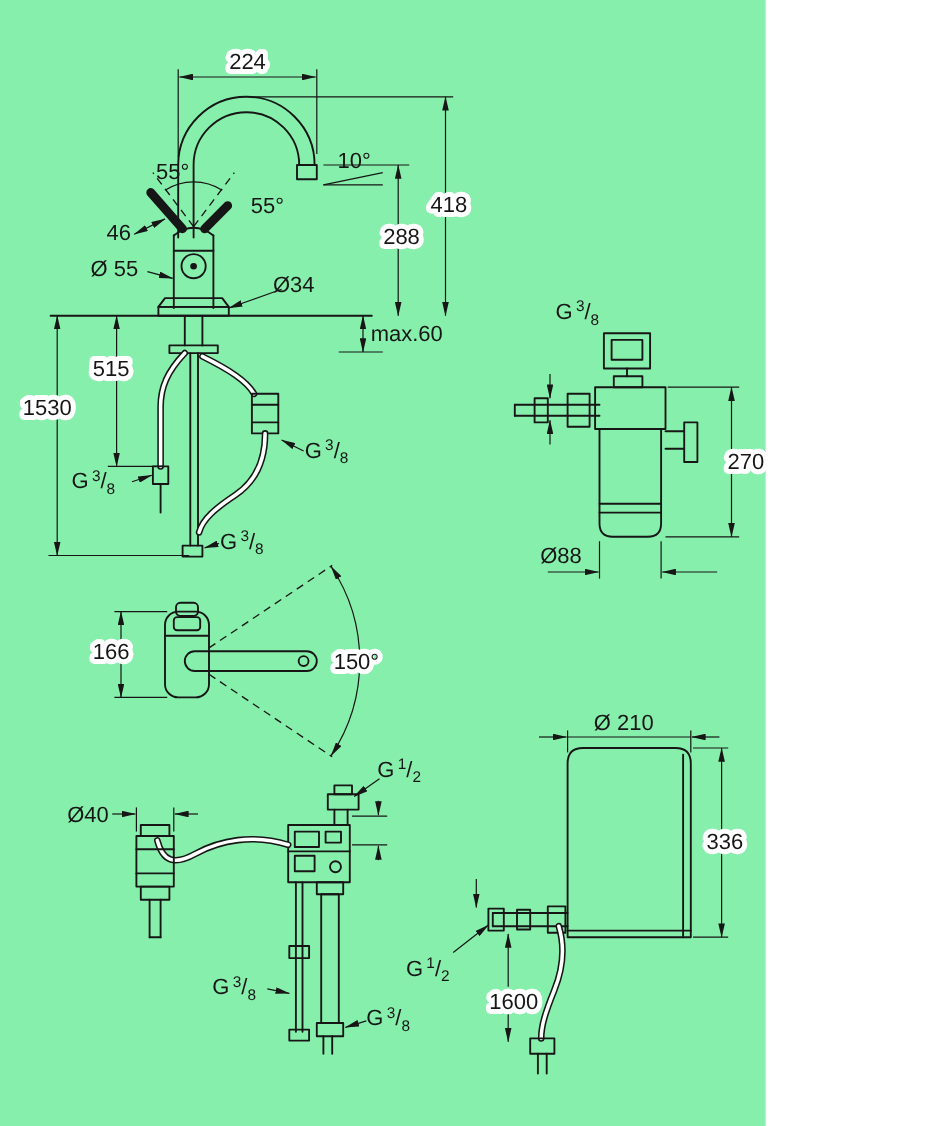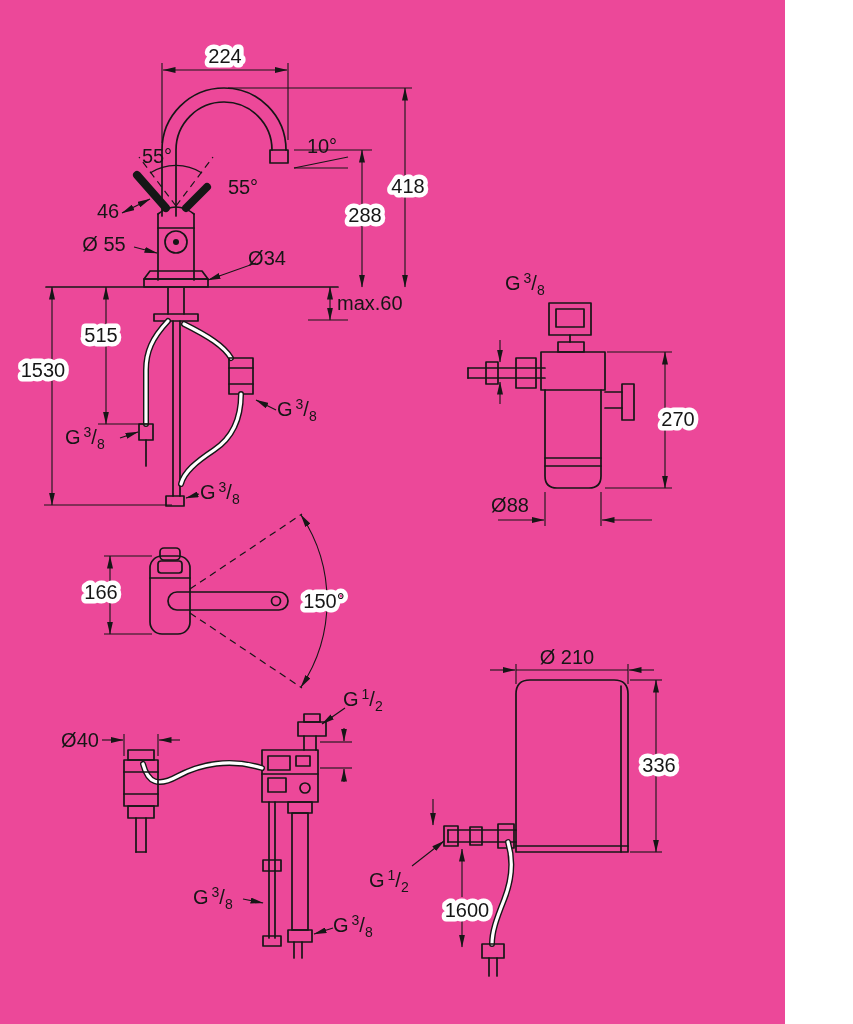--- a/index.html
+++ b/index.html
@@ -1,16 +1,16 @@
 <!DOCTYPE html>
 <html><head>
 <meta charset="utf-8">
 <style>
   html,body{margin:0;padding:0;background:#ffffff}
-  .canvas{width:785px;height:1024px;background:#ec4899;position:relative;font-family:"Liberation Sans",sans-serif}
+  .canvas{width:696px;height:1024px;background:#86efac;position:relative;font-family:"Liberation Sans",sans-serif}
   svg{display:block}
   .d{stroke:#161616;fill:none;stroke-width:1.7;stroke-linecap:round;stroke-linejoin:round}
   .m{stroke:#161616;fill:none;stroke-width:1.1;stroke-linecap:butt}
   .dash{stroke:#161616;fill:none;stroke-width:1.2;stroke-dasharray:7 5}
   .hoseO{stroke:#161616;fill:none;stroke-width:6;stroke-linecap:round}
   .hoseI{stroke:#ffffff;fill:none;stroke-width:3.2;stroke-linecap:round}
   .lever{stroke:#161616;fill:none;stroke-width:8;stroke-linecap:round}
   text{font-size:20px;fill:#161616;font-family:"Liberation Sans",sans-serif}
   .mid{text-anchor:middle}
   .halo{paint-order:stroke fill;stroke:#ffffff;stroke-width:9px;stroke-linejoin:round}

